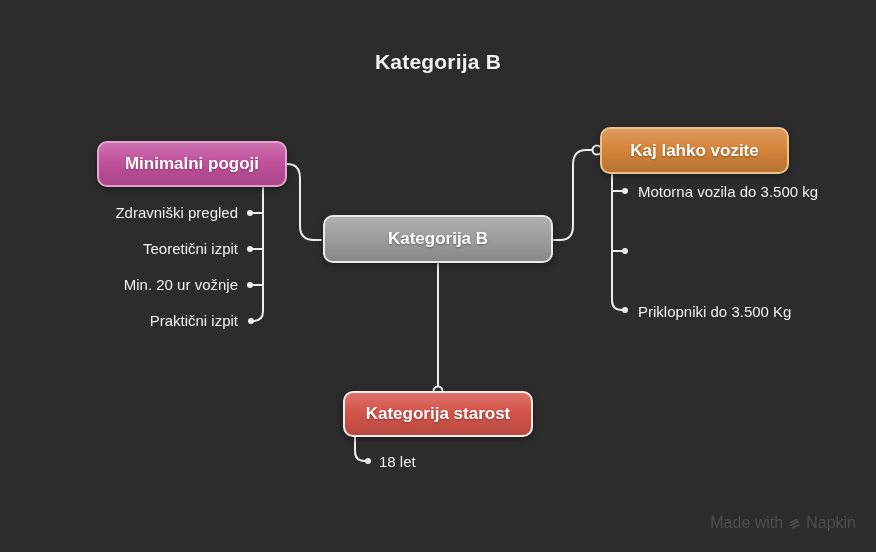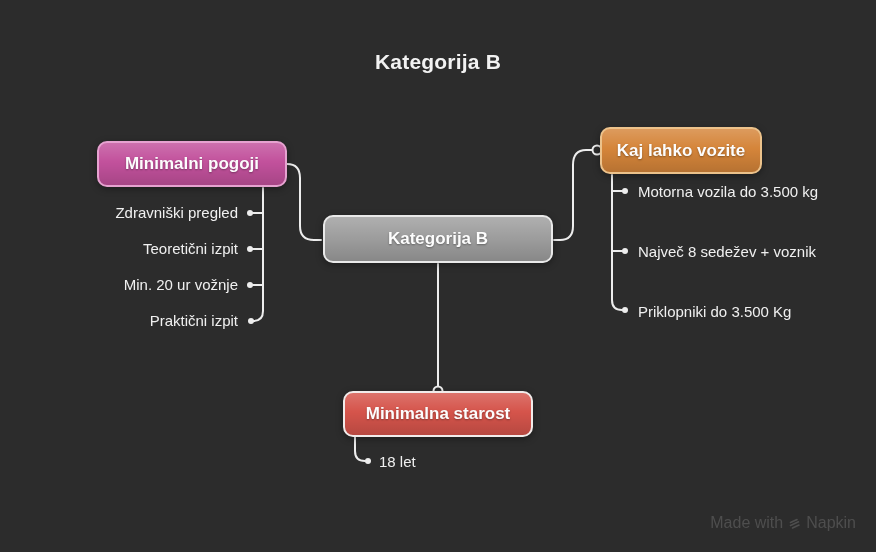--- a/index.html
+++ b/index.html
@@ -34,21 +34,21 @@
     color:#fdfdfd;
     text-shadow:0 1px 2px rgba(0,0,0,.35);
     box-shadow:0 2px 7px rgba(0,0,0,.35);
     background-image:linear-gradient(180deg,rgba(255,255,255,.18),rgba(255,255,255,0) 45%,rgba(0,0,0,.14));
     white-space:nowrap;
   }
   #node-left{left:97px;top:141px;width:190px;height:46px;
     background-color:var(--pink,#c2519c);border-color:var(--pink_border,#e6a2d0);}
   #node-center{left:323px;top:215px;width:230px;height:48px;
     background-color:var(--gray,#9e9e9e);border-color:var(--gray_border,#e9e9e9);}
-  #node-right{left:600px;top:127px;width:162px;height:47px;
+  #node-right{left:600px;top:127px;width:189px;height:47px;
     background-color:var(--orange,#d5853a);border-color:var(--orange_border,#ecc28b);}
   #node-bottom{left:343px;top:391px;width:190px;height:46px;
     background-color:var(--red,#d5544b);border-color:var(--red_border,#f1ebea);}
   .item{
     position:absolute;
     font-size:15px;
     color:#f0f0f0;
     line-height:24px;
   }
   .item.left{left:30px;width:208px;text-align:right;}
@@ -119,30 +119,29 @@
 
   <div class="node" id="node-center">
     <span>Kategorija B</span>
   </div>
 
   <div class="node" id="node-right">
     <span>Kaj lahko vozite</span>
   </div>
 
   <div class="node" id="node-bottom">
-    <span>Minimalna starost</span>
+    <span>Kategorija starost</span>
   </div>
 
   <div class="item left" id="left-item-1">Teoretični izpit</div>
   <div class="item left" id="left-item-0">Zdravniški pregled</div>
   <div class="item left" id="left-item-2">Min. 20 ur vožnje</div>
   <div class="item left" id="left-item-3">Praktični izpit</div>
 
   <div class="item right" id="right-item-0">Motorna vozila do 3.500 kg</div>
-  <div class="item right" id="right-item-1">Največ 8 sedežev + voznik</div>
   <div class="item right" id="right-item-2">Priklopniki do 3.500 Kg</div>
 
   <div class="item" id="bottom-item-0">18 let</div>
 
   <div class="watermark">
     <span>Made with</span>
     <span>
       <svg width="13" height="13" viewBox="0 0 13 13">
         <g stroke="#4e4e4e" stroke-width="1.6" stroke-linecap="round" fill="none">
           <path d="M2.5 5.5 L9 2.5"></path>

